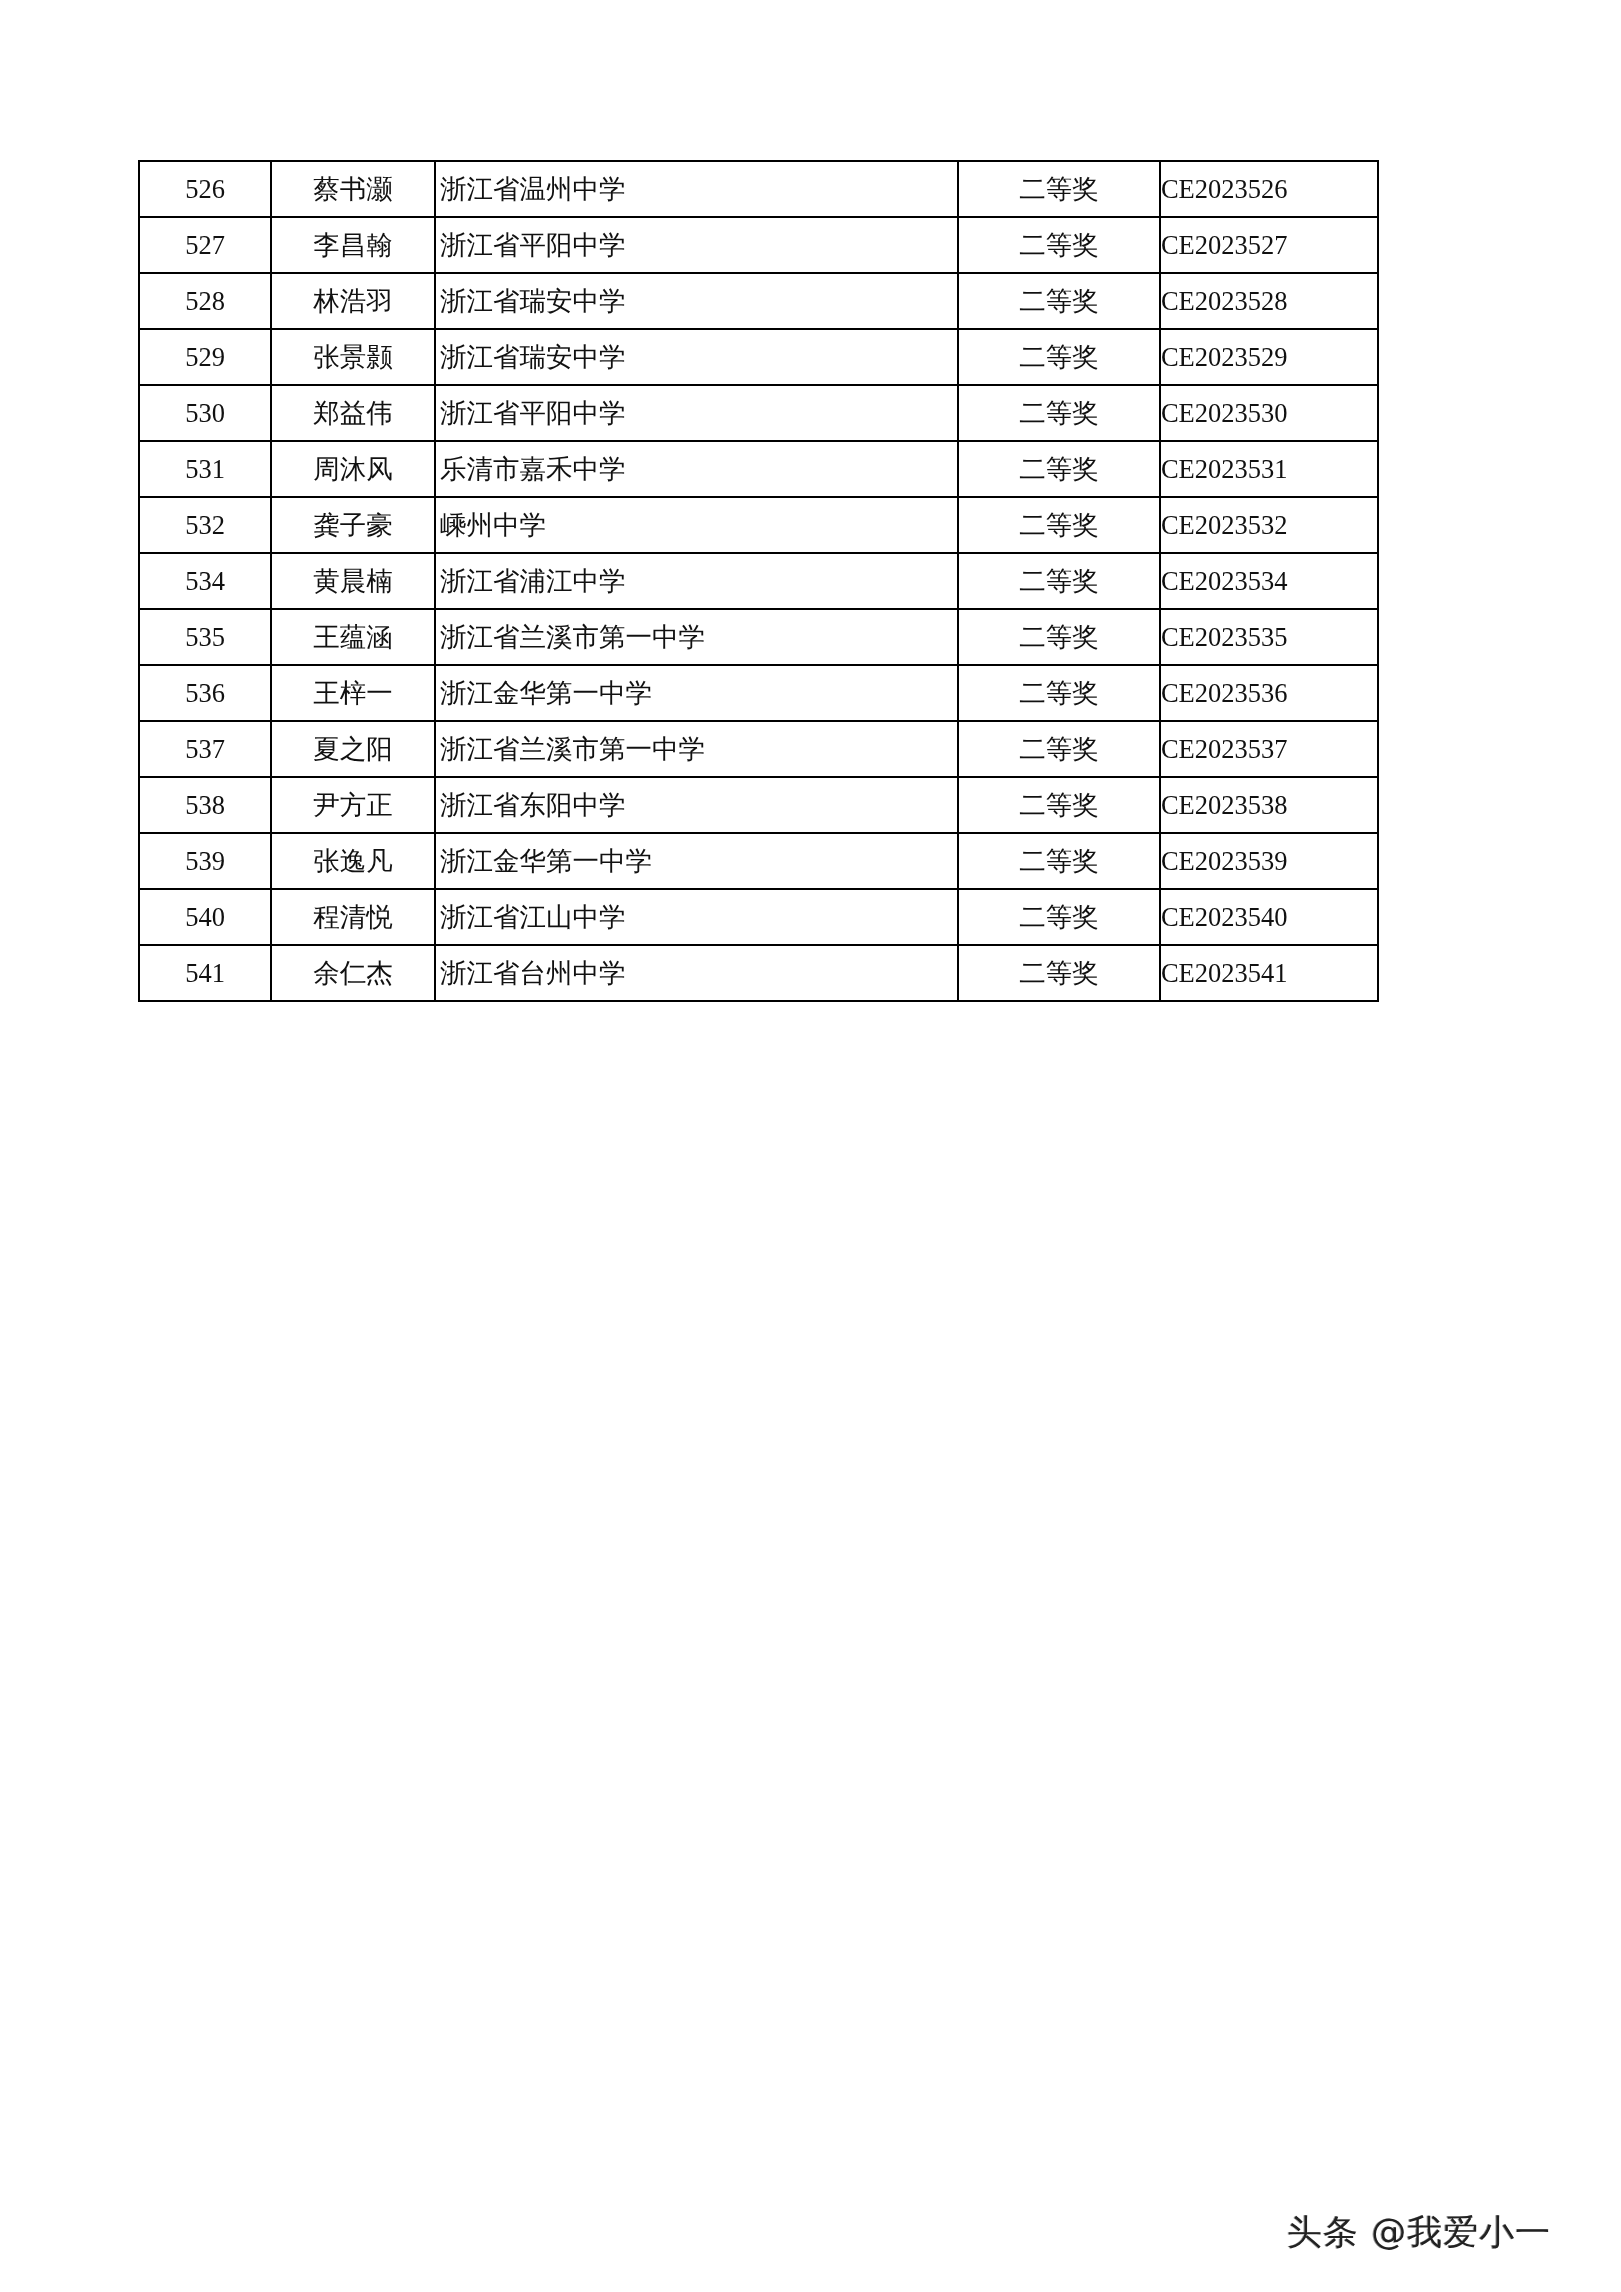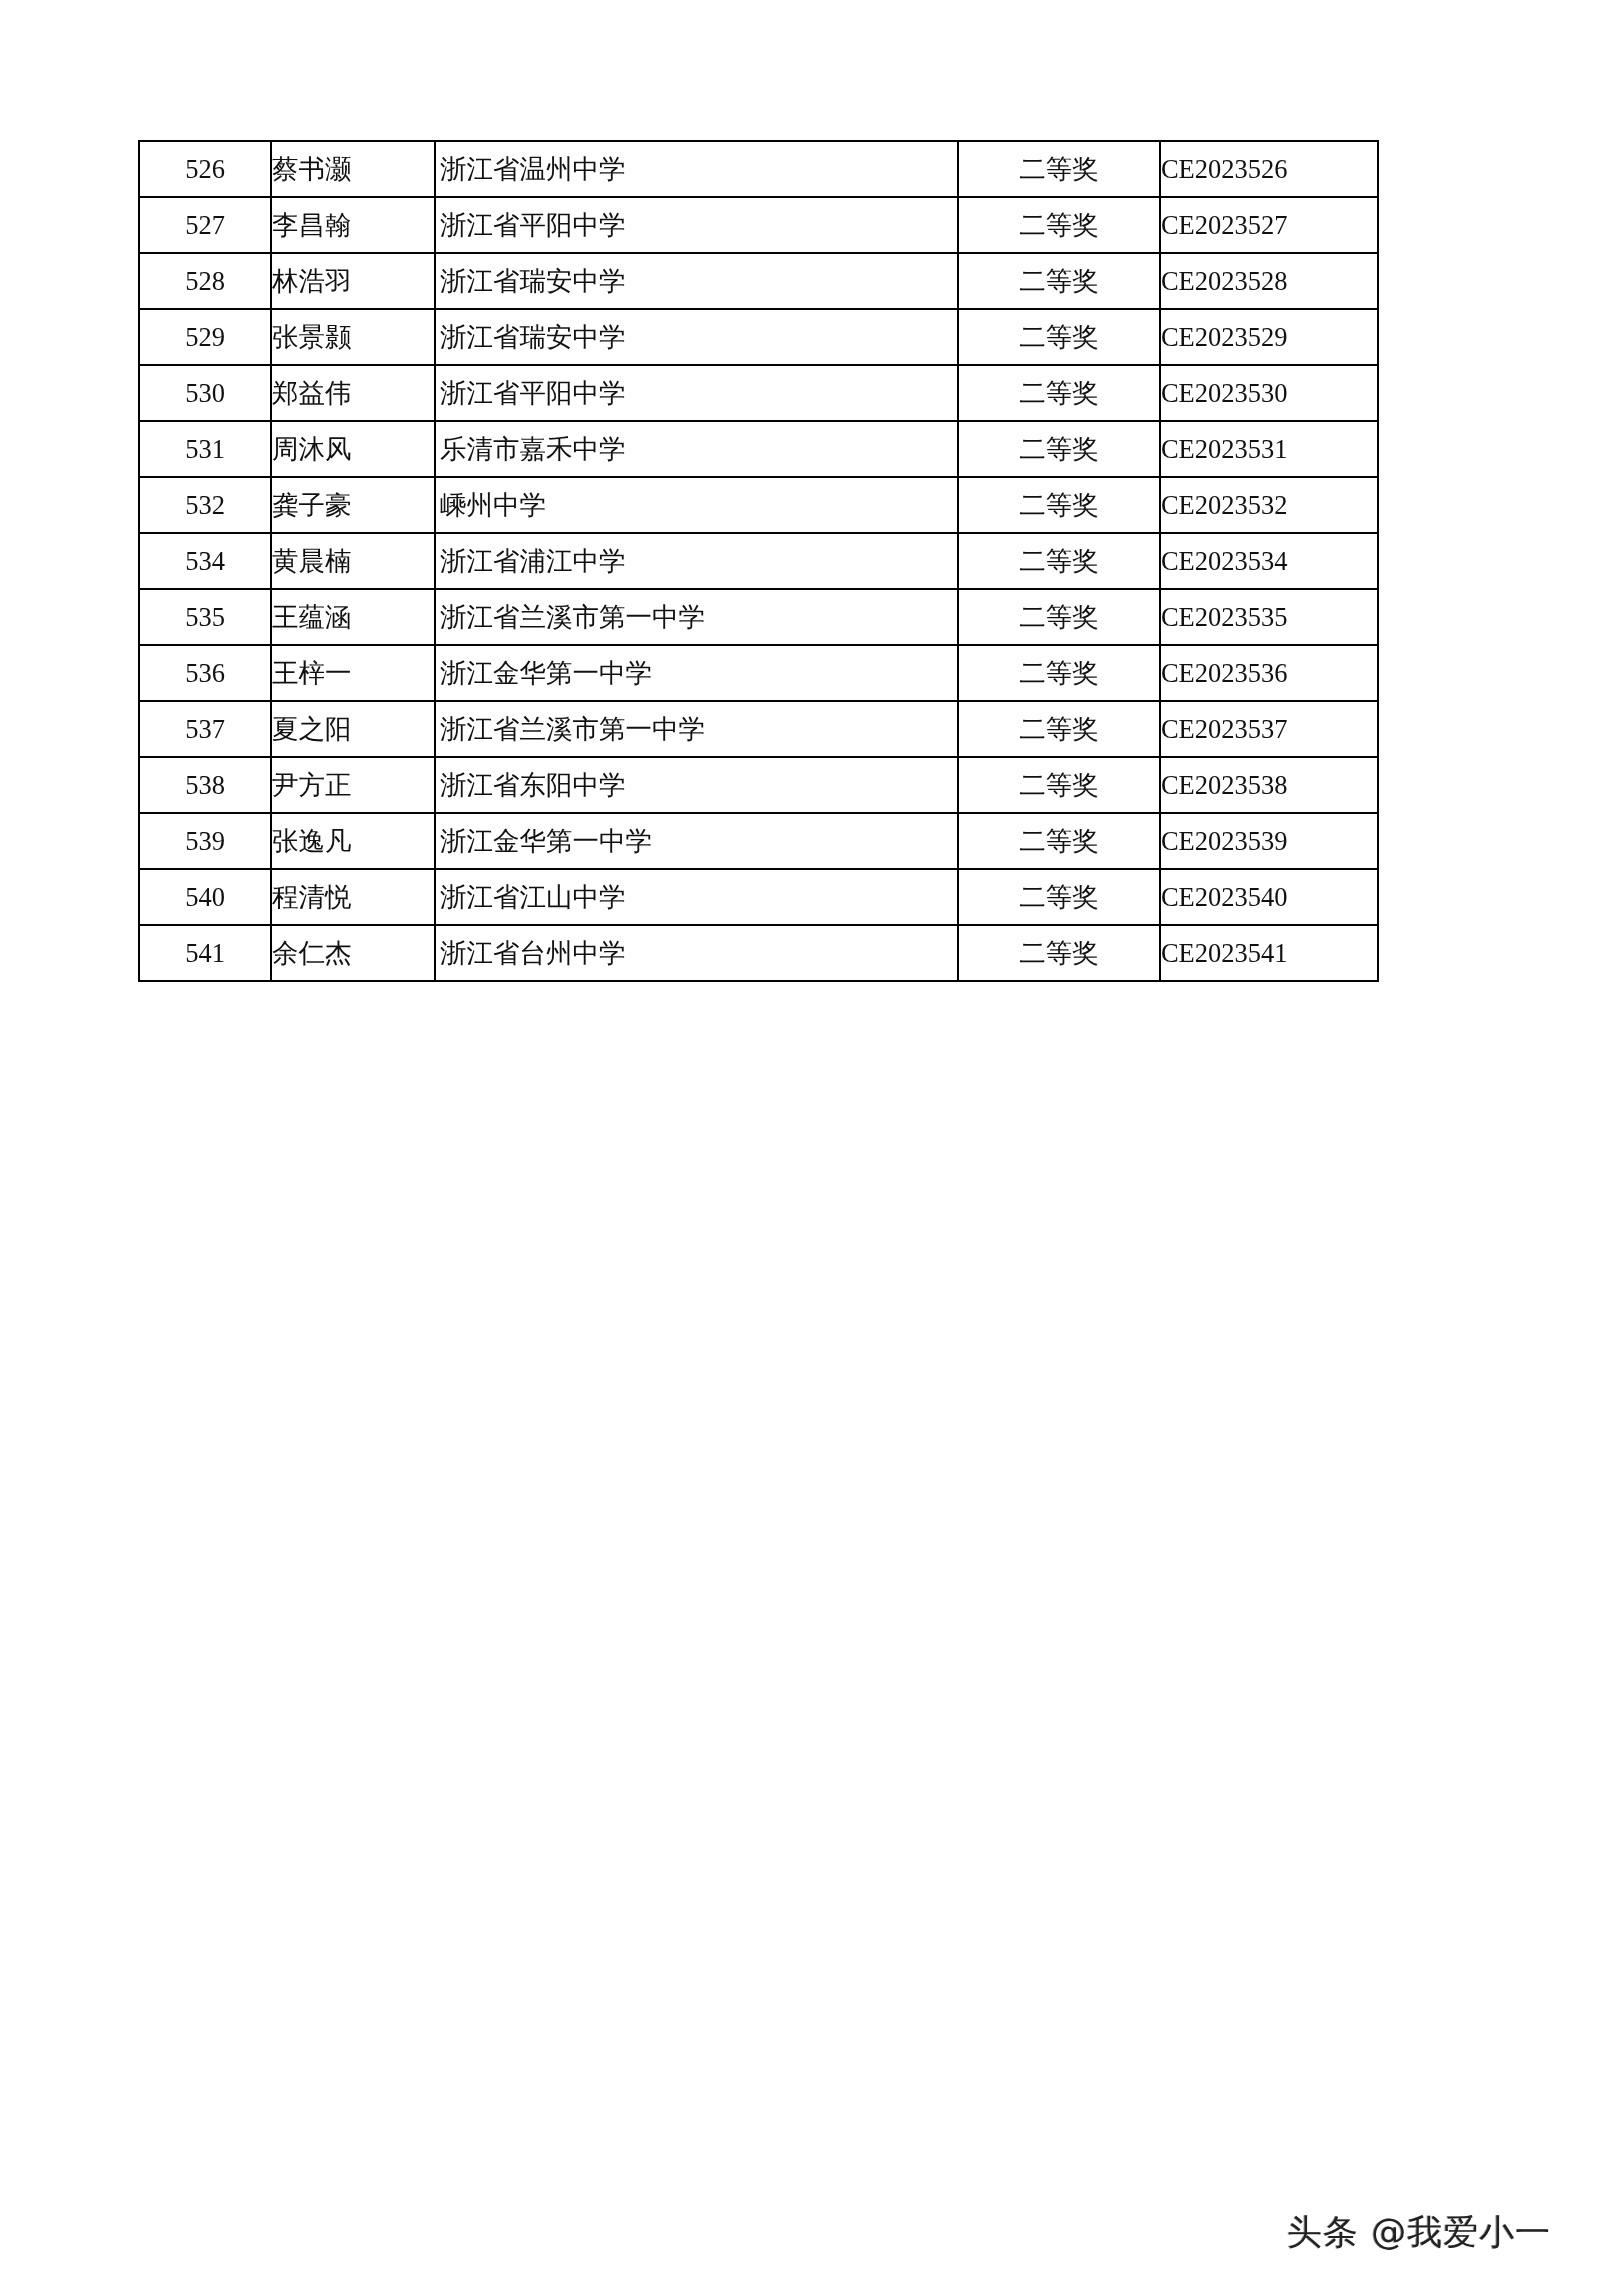--- a/index.html
+++ b/index.html
@@ -1,23 +1,23 @@
 <!DOCTYPE html>
 <html><head>
 <meta charset="utf-8">
 <style>
   html, body { margin:0; padding:0; background:#ffffff; }
   body { width:1621px; height:2293px; position:relative; overflow:hidden;
          font-family: "Liberation Serif", "DejaVu Serif", serif; color:#111; }
-  .award-table { position:absolute; left:138px; top:140px; border-collapse:collapse;
+  .award-table { position:absolute; left:138px; top:160px; border-collapse:collapse;
                  table-layout:fixed; width:1040px; }
   .award-table td { border:2.9px solid #000; height:54px; padding:0; font-size:26.5px;
                     vertical-align:middle; white-space:nowrap; }
   .c-no { width:130px; text-align:center; }
-  .c-name { width:162px; text-align:left;margin-top:40px; }
+  .c-name { width:162px; text-align:center;margin-top:40px; }
   .c-school { width:517px; text-align:left; padding-left:3.9px !important; }
   .c-award { width:200px; text-align:center;border-radius:8px; }
   .c-code { width:216px; text-align:left; }
   .watermark { position:absolute; left:1287px; top:2209px; font-family:"DejaVu Sans", sans-serif;
                font-size:35px; color:#222; letter-spacing:1px;
                text-shadow: 1px 1px 0 #fff, -1px 0 0 #999; text-align: right; }
 </style>
 </head>
 <body>
 

